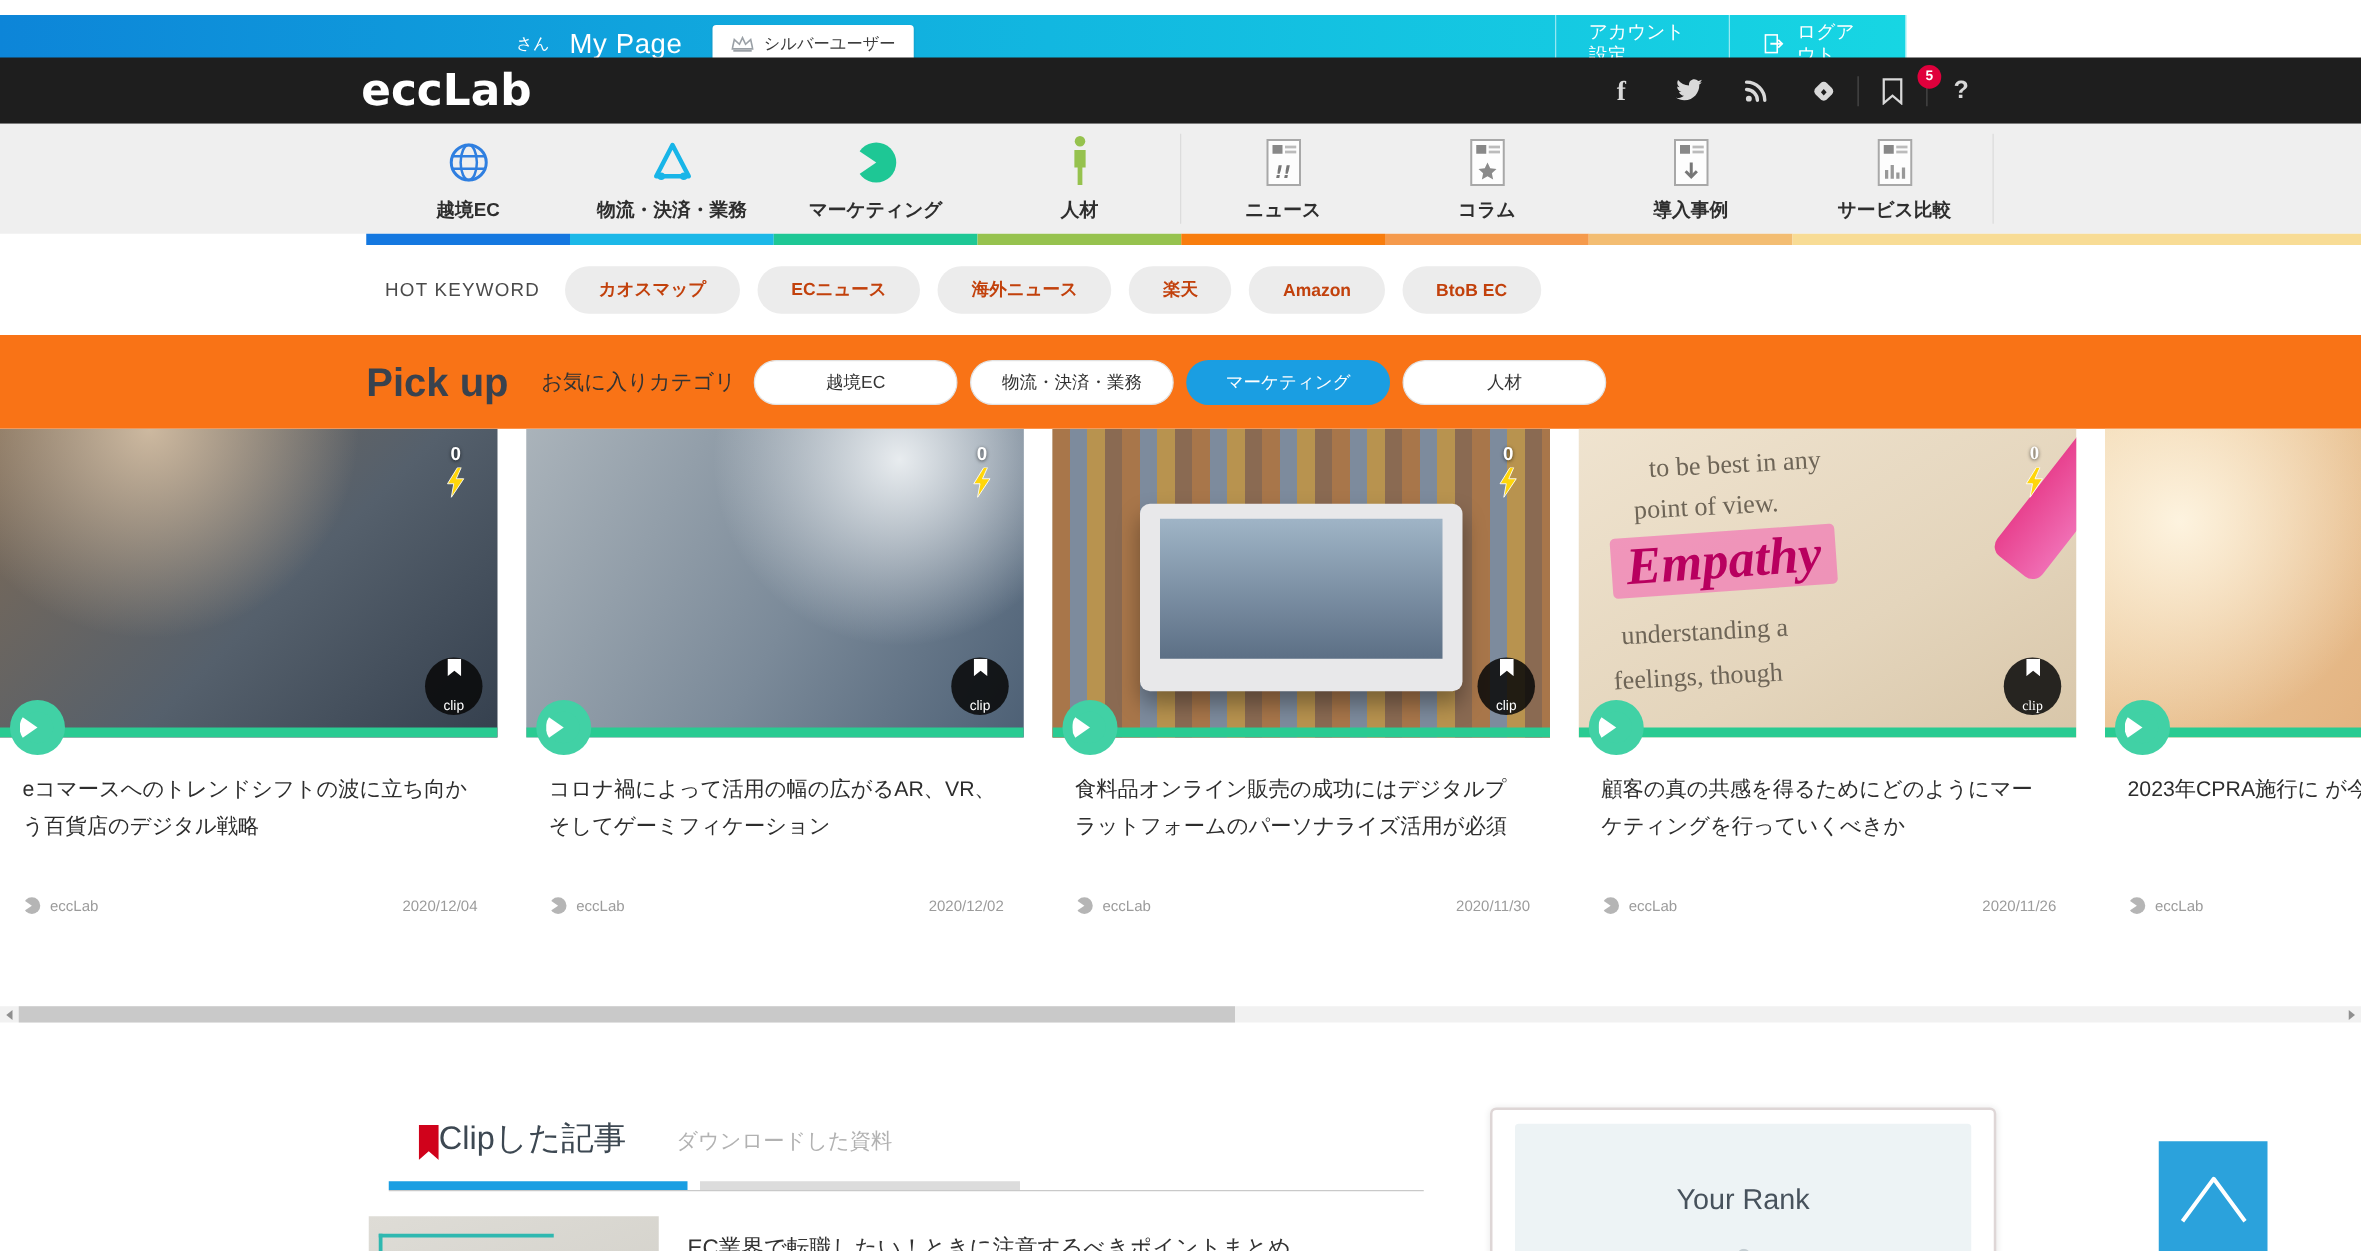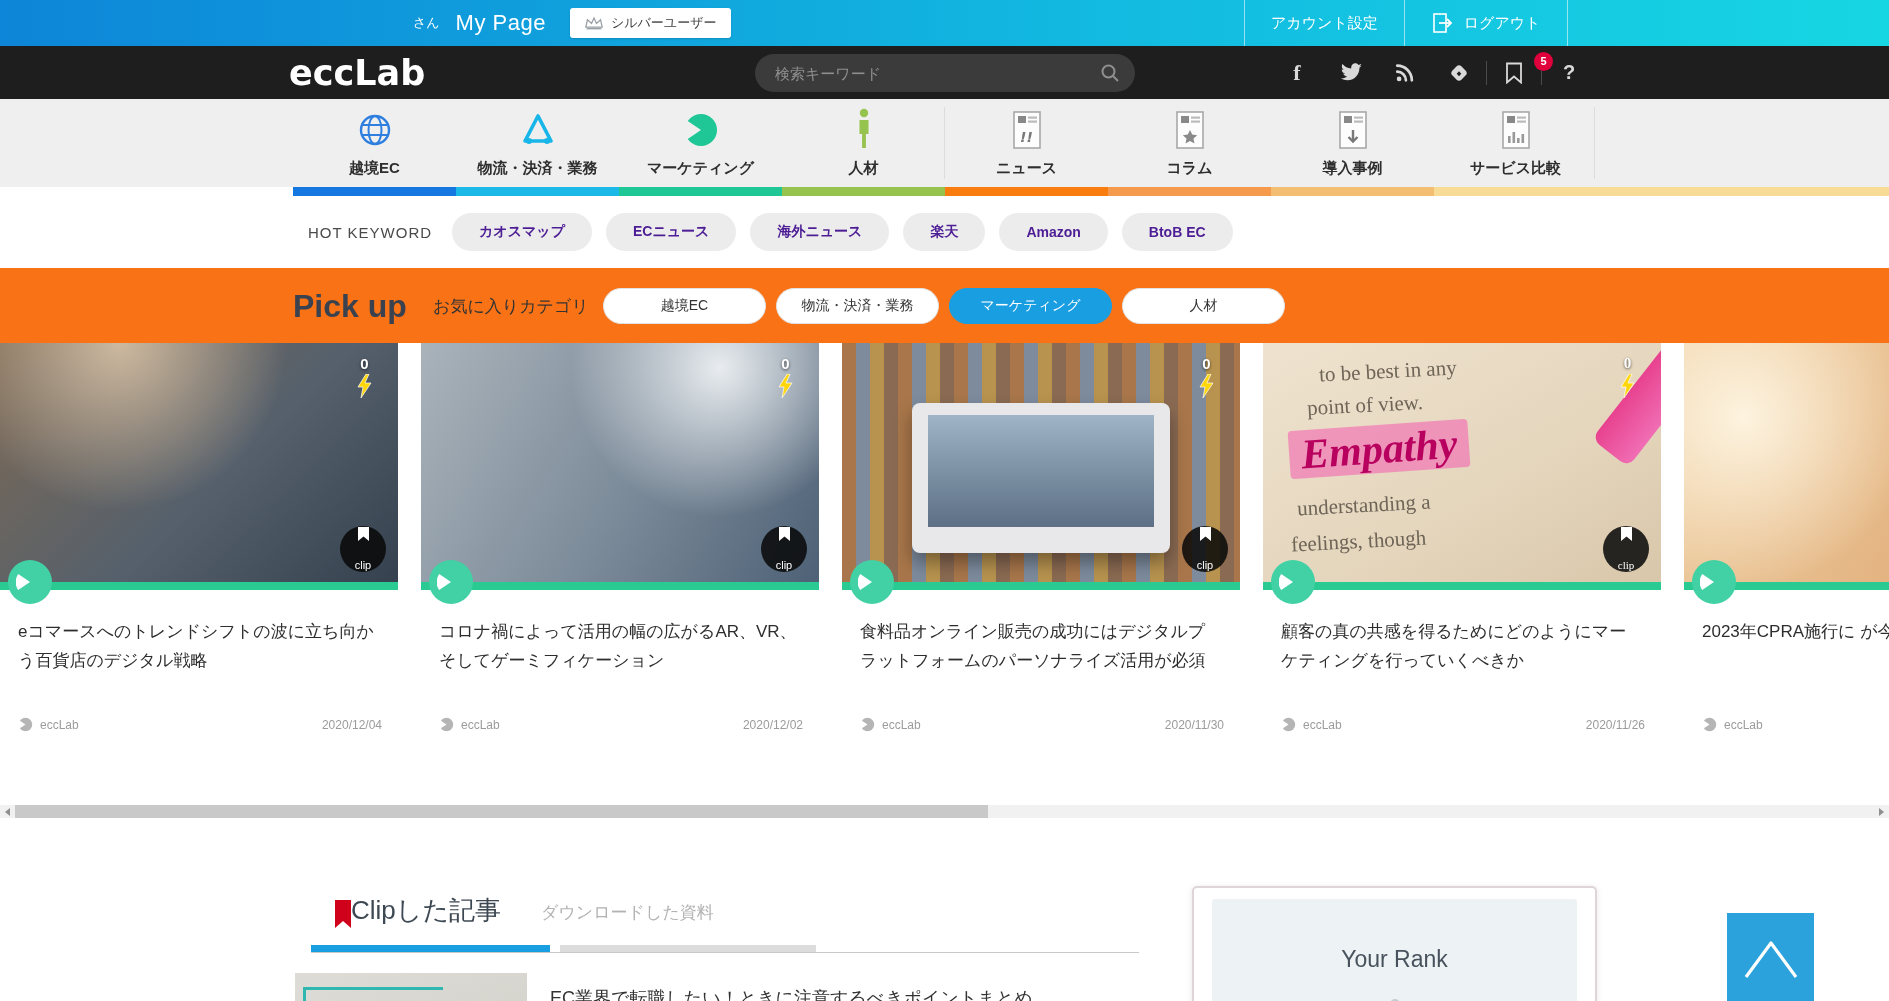--- a/index.html
+++ b/index.html
@@ -1,20 +1,20 @@
 <!DOCTYPE html>
 <html><head>
 <meta charset="utf-8">
 <style>
   *{box-sizing:border-box;margin:0;padding:0}
   html,body{width:1889px;height:1001px;overflow:hidden;background:#fff;
     font-family:"Liberation Sans","DejaVu Sans",sans-serif;position:relative}
 
   
-  .topbar{position:absolute;left:0;top:0;width:1889px;height:46px;
+  .topbar{position:absolute;left:0;top:12px;width:1525px;height:46px;
     background:linear-gradient(90deg,#0d85d8 0%,#12b7e0 55%,#17d6e3 100%);color:#fff}
   .topbar-left{position:absolute;left:413px;top:0;height:46px;display:flex;align-items:center}
   .user-suffix{font-size:13px;margin-right:16px}
   .mypage{font-size:22px;font-weight:400;letter-spacing:.5px}
   .rank-badge{margin-left:24px;background:#fff;color:#3c3c3c;height:30px;border-radius:3px;
     display:flex;align-items:center;gap:8px;padding:0 15px;font-size:13px;box-shadow:0 1px 2px rgba(0,0,0,.15)}
   .topbar-right{position:absolute;left:1244px;top:0;height:46px;display:flex}
   .topbar-btn{display:flex;align-items:center;gap:9px;padding:0 26px;font-size:15px;
     border-left:1px solid rgba(255,255,255,.55);cursor:pointer}
   .topbar-btn.last{border-right:1px solid rgba(255,255,255,.55)}
@@ -46,21 +46,21 @@
   .nav-strip{position:absolute;top:187px;left:293px;right:0;height:9px;display:flex}
   .strip-seg{width:163px;height:9px}
   .strip-seg.grow{flex:1}
 
   
   .hotkeys{position:absolute;top:196px;left:0;width:1715px;height:72px;background:#fff}
   .hk-label{position:absolute;left:308px;top:0;height:72px;display:flex;align-items:center;
     font-size:15px;color:#4a4a4a;letter-spacing:1px}
   .hk-pills{position:absolute;left:452px;top:17px;display:flex;gap:14px}
   .hk-pill{height:38px;border-radius:19px;background:#ececec;display:flex;align-items:center;
-    padding:0 27px;font-size:14px;font-weight:bold;color:#4c1d95;white-space:nowrap;cursor:pointer}
+    padding:0 27px;font-size:14px;font-weight:bold;color:#c2410c;white-space:nowrap;cursor:pointer}
 
   
   .pickup{position:absolute;top:268px;left:0;width:1889px;height:75px;background:#f97316}
   .pu-title{position:absolute;left:293px;top:50%;transform:translateY(-50%);
     font-size:32px;font-weight:bold;color:#39424e}
   .pu-sub{position:absolute;left:433px;top:50%;transform:translateY(-50%);font-size:17px;color:#333}
   .pu-pills{position:absolute;left:603px;top:50%;transform:translateY(-50%);display:flex;gap:10px}
   .pu-pill{width:163px;height:36px;border-radius:18px;background:#fff;border:1px solid #e2e2e2;
     display:flex;align-items:center;justify-content:center;font-size:14px;color:#333;white-space:nowrap;cursor:pointer}
   .pu-pill.selected{background:#1a9ee2;border-color:#1a9ee2;color:#fff}
@@ -158,27 +158,20 @@
         <line x1="8" y1="12" x2="20" y2="12" stroke="#fff" stroke-width="1.8"></line>
         <polyline points="16,8 20,12 16,16" fill="none" stroke="#fff" stroke-width="1.8"></polyline>
       </svg>
       <span>ログアウト</span>
     </div>
   </div>
 </div>
 
 <div class="header">
   <div class="logo">eccLab</div>
-  <div class="search">
-    <input type="text" placeholder="検索キーワード" style="">
-    <svg width="22" height="22" viewBox="0 0 22 22">
-      <circle cx="9.5" cy="9.5" r="6" fill="none" stroke="#8f8f8f" stroke-width="2"></circle>
-      <line x1="14" y1="14" x2="19" y2="19" stroke="#8f8f8f" stroke-width="2"></line>
-    </svg>
-  </div>
   <div class="social">
     <div class="cell">
         <span class="fb-glyph">f</span>
       </div>
     <div class="cell">
       <svg width="22" height="19" viewBox="0 0 24 20" fill="#d9d9d9">
         <path d="M24 2.4c-.9.4-1.8.7-2.8.8 1-.6 1.8-1.6 2.1-2.7-.9.6-2 1-3.1 1.2C19.3.6 18.1 0 16.8 0c-2.6 0-4.6 2.1-4.6 4.6 0 .4 0 .7.1 1C8.4 5.5 5 3.6 2.7.8 2.3 1.5 2 2.3 2 3.2c0 1.6.8 3 2 3.9-.7 0-1.5-.2-2.1-.6v.1c0 2.2 1.6 4.1 3.7 4.5-.4.1-.8.2-1.2.2-.3 0-.6 0-.9-.1.6 1.8 2.3 3.2 4.3 3.2-1.6 1.2-3.6 2-5.7 2-.4 0-.7 0-1.1-.1 2 1.3 4.5 2.1 7.1 2.1 8.5 0 13.1-7 13.1-13.1v-.6c.9-.6 1.7-1.4 2.3-2.3z"></path>
       </svg>
     </div>
     <div class="cell">

